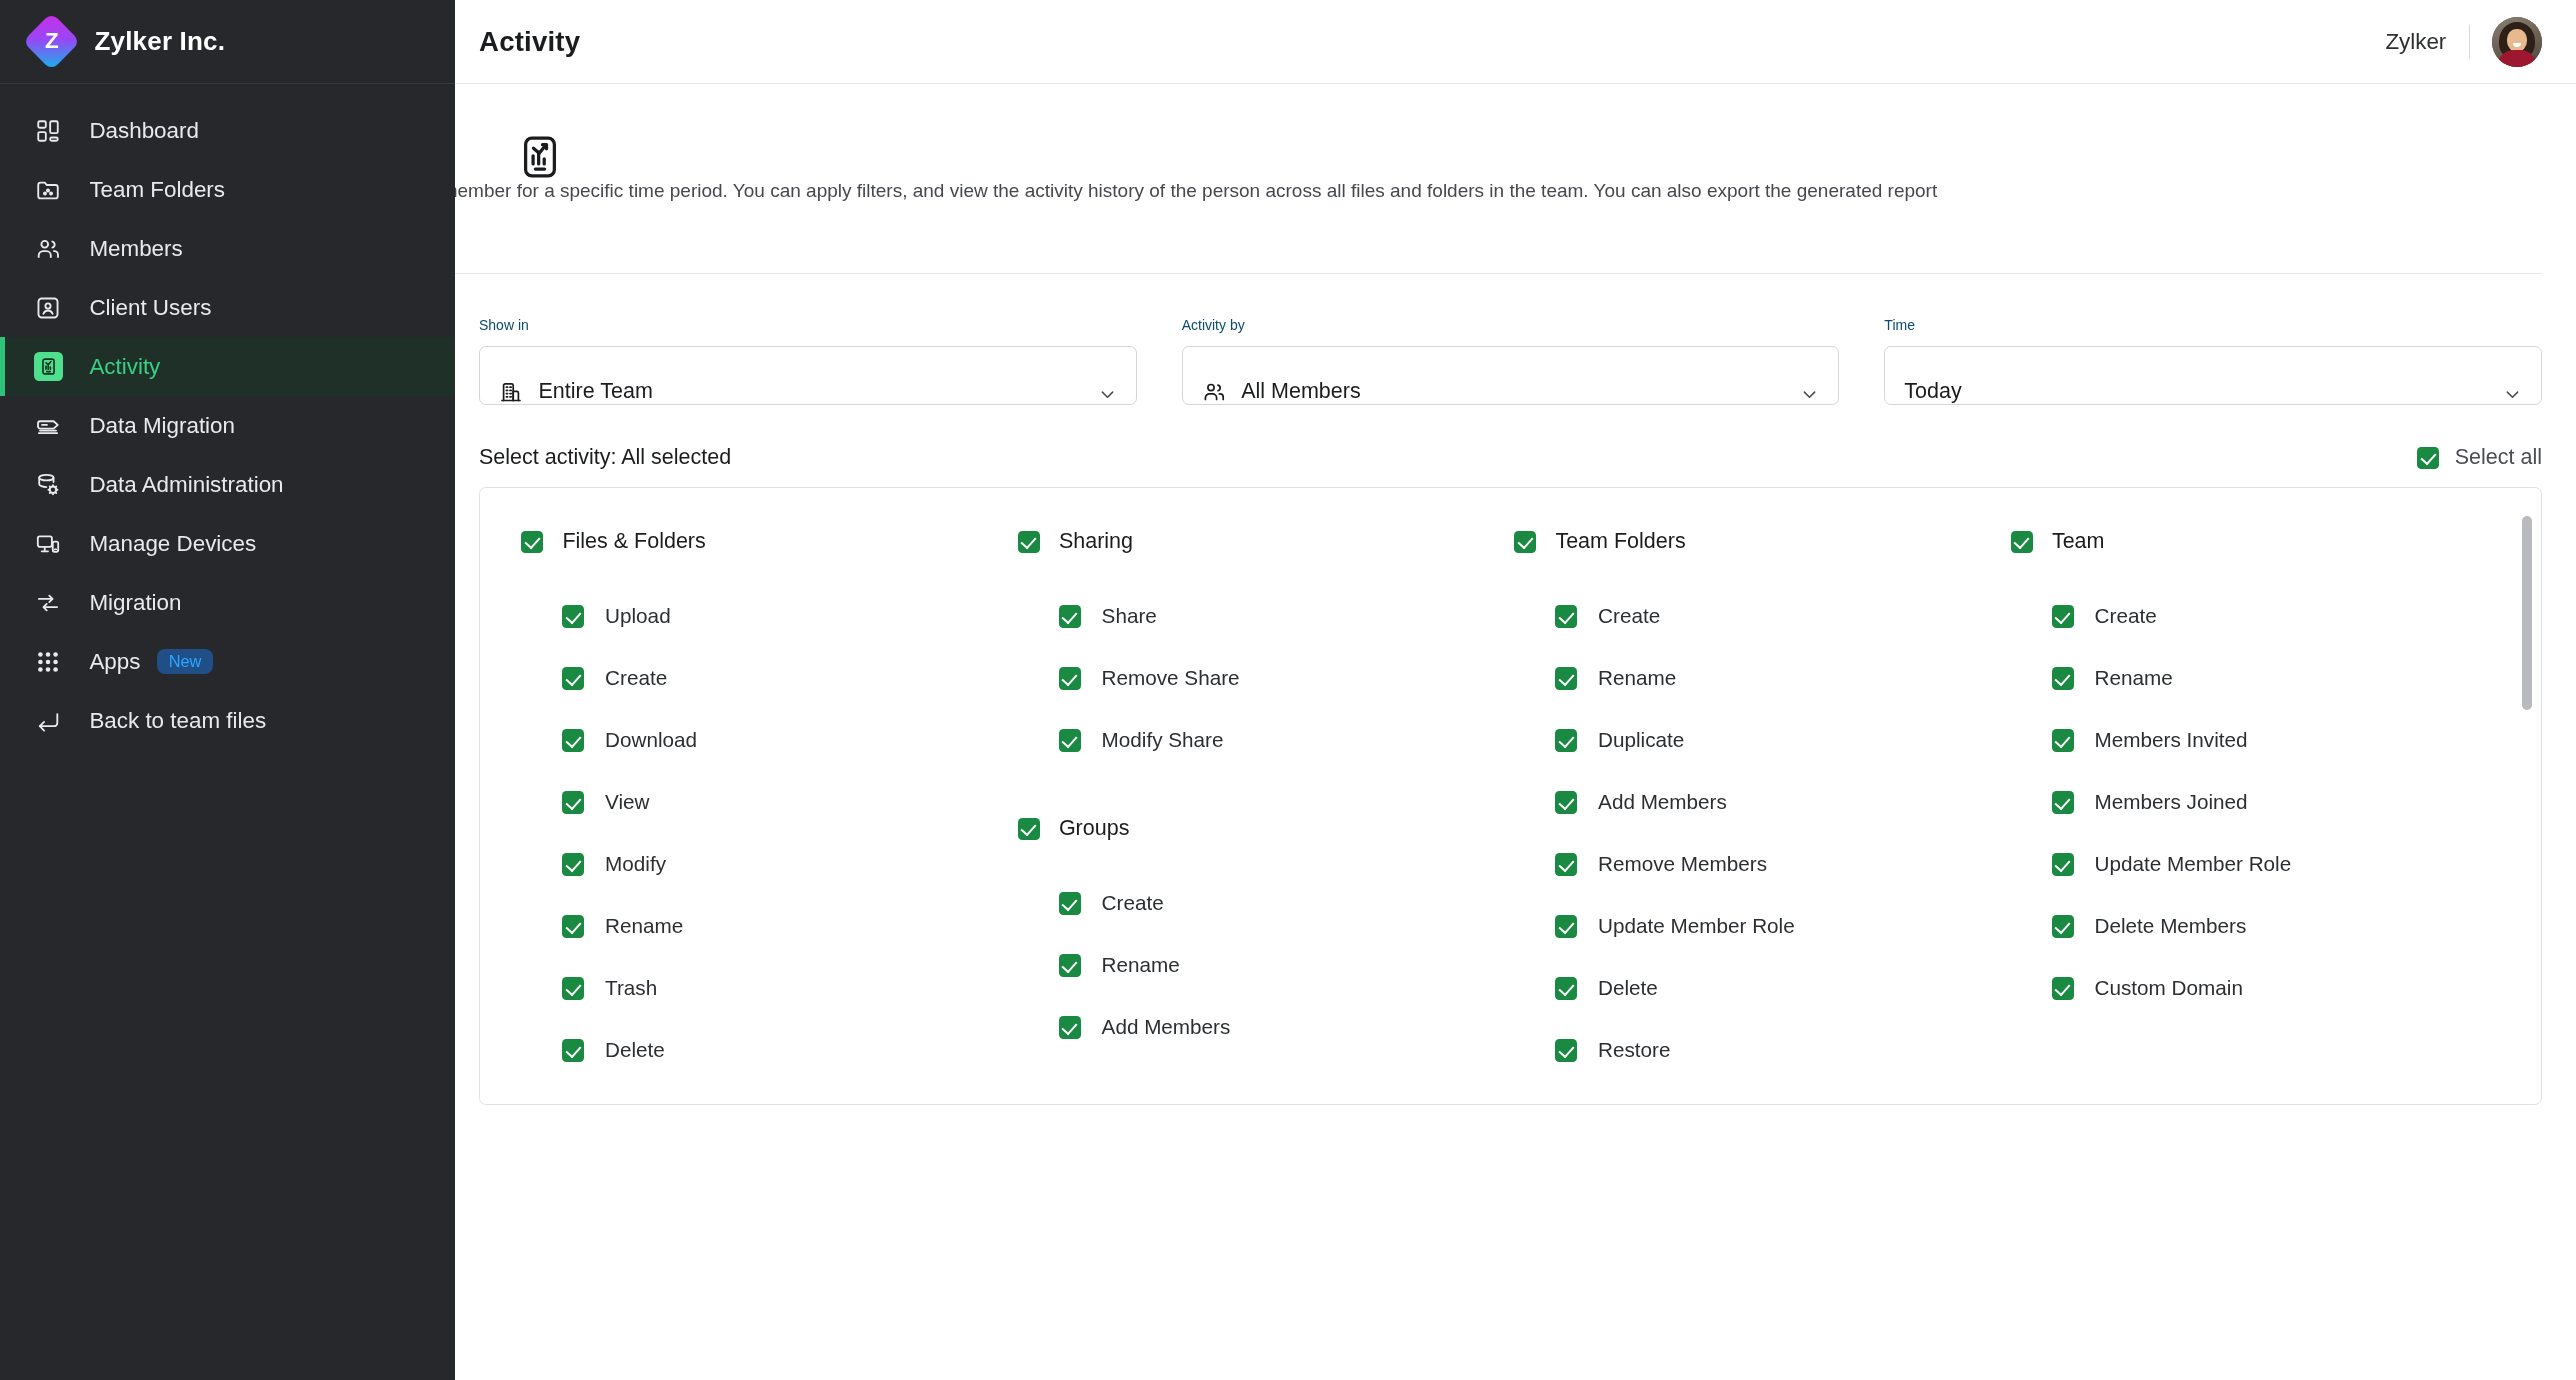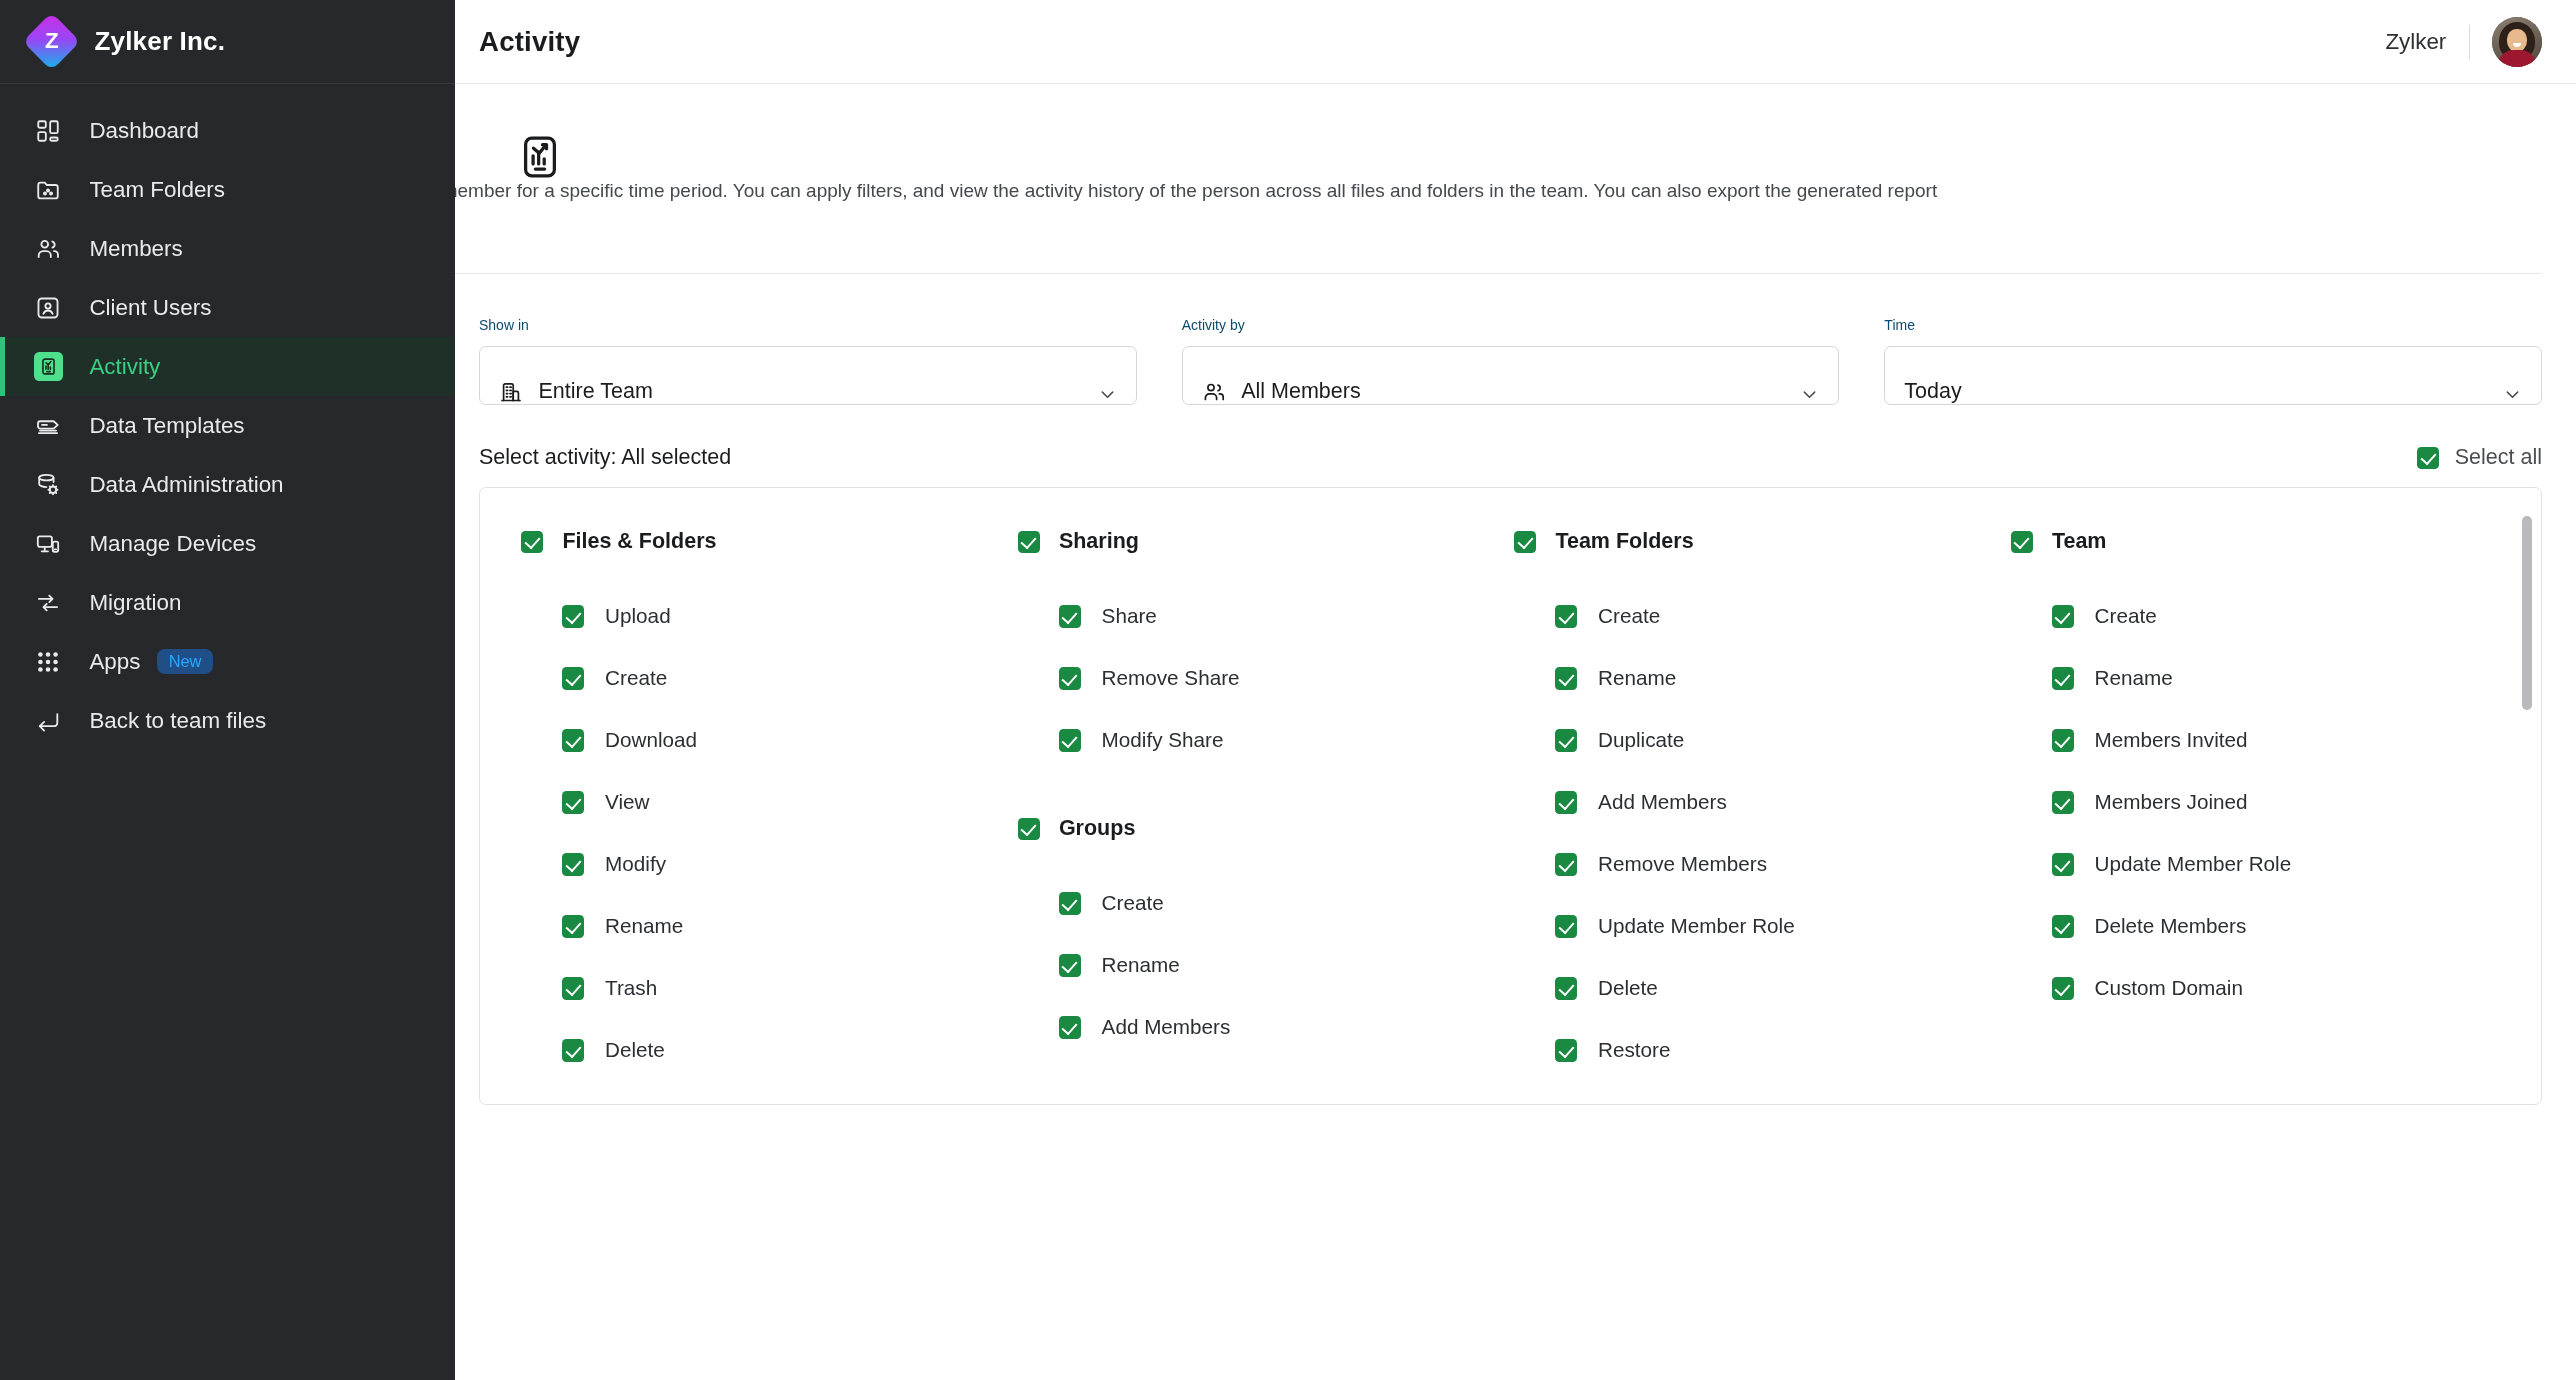--- a/index.html
+++ b/index.html
@@ -224,21 +224,21 @@
     height: 100%;
   }
   .col { flex: 1 1 0; min-width: 0; }
   .group + .group { margin-top: 45px; }
   .group-head {
     display: flex; align-items: center;
     margin-bottom: 31px;
   }
   .group-head .g-label {
     margin-left: 19px;
-    font-size: 21.5px; font-weight: 700; color: #1b1c1e;
+    font-size: 21.5px; font-weight: 400; color: #1b1c1e;
   }
   .opt {
     display: flex; align-items: center;
     height: 62px;
     padding-left: 41px;
     cursor: pointer;
   }
   .opt .o-label {
     margin-left: 20.7px;
     font-size: 20.7px; color: #2c2f32;
@@ -344,21 +344,21 @@
         </div>
         <div class="nav-item">
           <span class="ico">
             <svg width="26" height="26" viewBox="0 0 24 24" fill="none" stroke="currentColor" stroke-width="1.7" stroke-linecap="round" stroke-linejoin="round">
               <path d="M2.8 9.6a2 2 0 0 1 2-2h12.4l3.8 3.4-3.8 3.4H4.8a2 2 0 0 1-2-2z"></path>
               <line x1="6.5" y1="11" x2="11" y2="11"></line>
               <line x1="3.6" y1="18.6" x2="20.4" y2="18.6"></line>
               <line x1="4.6" y1="16.2" x2="19.4" y2="16.2"></line>
             </svg>
           </span>
-          <span class="nav-label">Data Templates</span>
+          <span class="nav-label">Data Migration</span>
         </div>
         <div class="nav-item">
           <span class="ico">
             <svg width="26" height="26" viewBox="0 0 24 24" fill="none" stroke="currentColor" stroke-width="1.7" stroke-linecap="round" stroke-linejoin="round">
               <ellipse cx="10.5" cy="5.2" rx="6.6" ry="2.6"></ellipse>
               <path d="M3.9 5.2v6.1c0 1.4 3 2.6 6.6 2.6"></path>
               <path d="M17.1 5.2v4"></path>
               <circle cx="16.6" cy="16.4" r="3"></circle>
               <path d="M16.6 12.2v1M16.6 19.6v1M12.4 16.4h1.1M19.7 16.4h1.1M13.6 13.4l.8.8M18.8 18.6l.8.8M19.6 13.4l-.8.8M14.4 18.6l-.8.8"></path>
             </svg>

